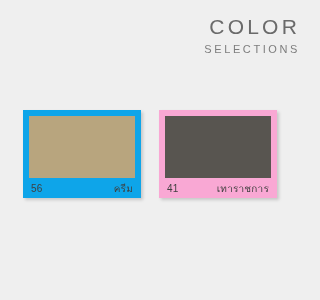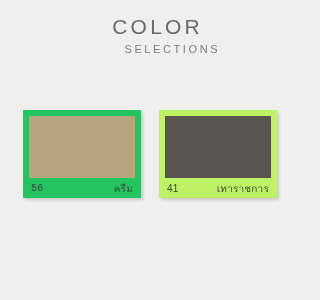--- a/index.html
+++ b/index.html
@@ -18,21 +18,21 @@
   .page {
     width: 300px;
     height: 300px;
     box-sizing: border-box;
     position: relative;
   }
 
   
   .header {
     padding-top: 14px;
-    text-align: center;
+    text-align: right;
     margin-left: 12px;
   }
   .title-main {
     font-size: 21px;
     letter-spacing: 3.2px;
     color: #6a6a6a;
     font-weight: 400;
     line-height: 26px;
     text-indent: 3.2px;
   }
@@ -96,29 +96,29 @@
 
 <div class="page">
 
   <div class="header">
     <div class="title-main" style="color: rgb(106, 106, 106);">COLOR</div>
     <div class="title-sub" style="color: rgb(125, 125, 125);">SELECTIONS</div>
   </div>
 
   <div class="swatch-grid">
 
-    <div class="card" style="background: #22c55e; font-family: Liberation Mono, monospace;">
+    <div class="card" style="background: #0ea5e9;">
       <div class="card-chip" style="background: rgb(184, 165, 126);"></div>
       <div class="card-label">
         <span class="card-code" style="color: rgb(63, 63, 63);">56</span>
         <span class="card-name" style="color: rgb(63, 63, 63);">ครีม</span>
       </div>
     </div>
 
-    <div class="card" style="background: #bef264;">
+    <div class="card" style="background: #f9a8d4;">
       <div class="card-chip" style="background: rgb(88, 85, 80);"></div>
       <div class="card-label">
         <span class="card-code" style="color: rgb(63, 63, 63);">41</span>
         <span class="card-name" style="color: rgb(63, 63, 63); text-align: center;">เทาราชการ</span>
       </div>
     </div>
 
   </div>
 
 </div>

